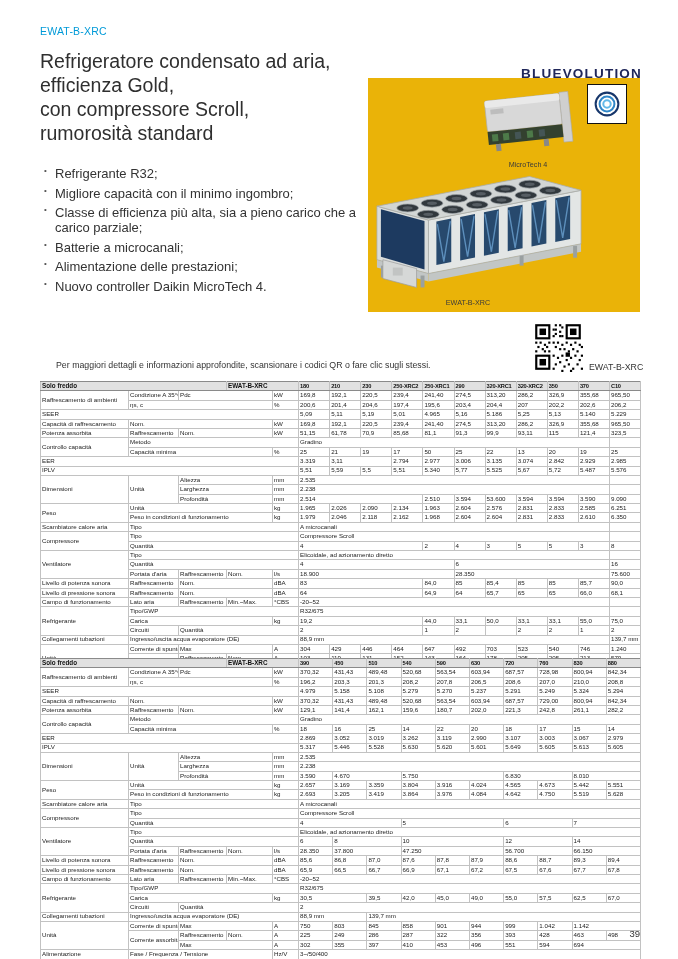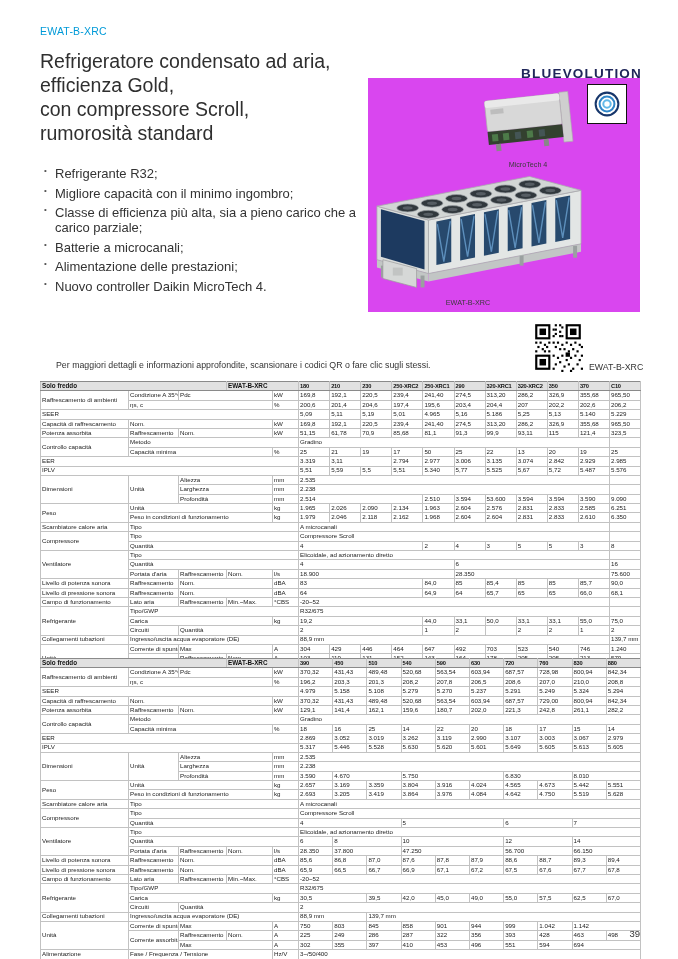--- a/index.html
+++ b/index.html
@@ -6,21 +6,21 @@
   body{width:678px;height:959px;position:relative;background:#ffffff;
        font-family:"Liberation Sans", sans-serif;color:#222;overflow:hidden;}
   .abs{position:absolute;}
   .brand{left:40px;top:25px;color:#009ad8;font-size:10.5px;font-weight:500;letter-spacing:.2px;}
   .logo{right:36px;top:23px;color:#20275a;font-size:13.5px;font-weight:bold;letter-spacing:1.2px;margin-top:43px;}
   .title{left:40px;top:49px;font-size:19.5px;line-height:24px;color:#2f2f2f;width:340px;}
   .features{left:42px;top:166px;width:330px;}
   .features ul{margin:0;padding:0;list-style:none;}
   .features li{font-size:13px;color:#333;margin:0 0 4.6px 0;padding-left:13px;position:relative;}
   .features li::before{content:"•";position:absolute;left:2px;top:0;color:#555;font-size:8px;}
-  .panel{left:368px;top:78px;width:272px;height:234px;background:#d946ef;}
+  .panel{left:368px;top:78px;width:272px;height:234px;background:#eab308;}
   .cap{position:absolute;font-size:7.2px;color:#3a3a3a;text-align:center;}
   .logobox{position:absolute;left:219px;top:6px;width:38px;height:38px;background:#fff;border:1px solid #111;
            display:flex;align-items:center;justify-content:center;}
   .qr-sentence{left:56px;top:360px;font-size:8.8px;color:#333;width:470px;}
   .qr{left:533px;top:322px;width:50px;height:50px;}
   .qr-label{left:589px;top:362px;font-size:8.8px;color:#333;}
   .footer{top:928px;right:38px;font-size:9.5px;color:#333;}
 
   table.spec{border-collapse:collapse;table-layout:fixed;width:600px;border-bottom:1px solid #8a8a8a;}
   table.spec td{border:1px solid #c2c2c2;padding:0 1px;font-size:6.2px;line-height:1.05;height:8.4px;

